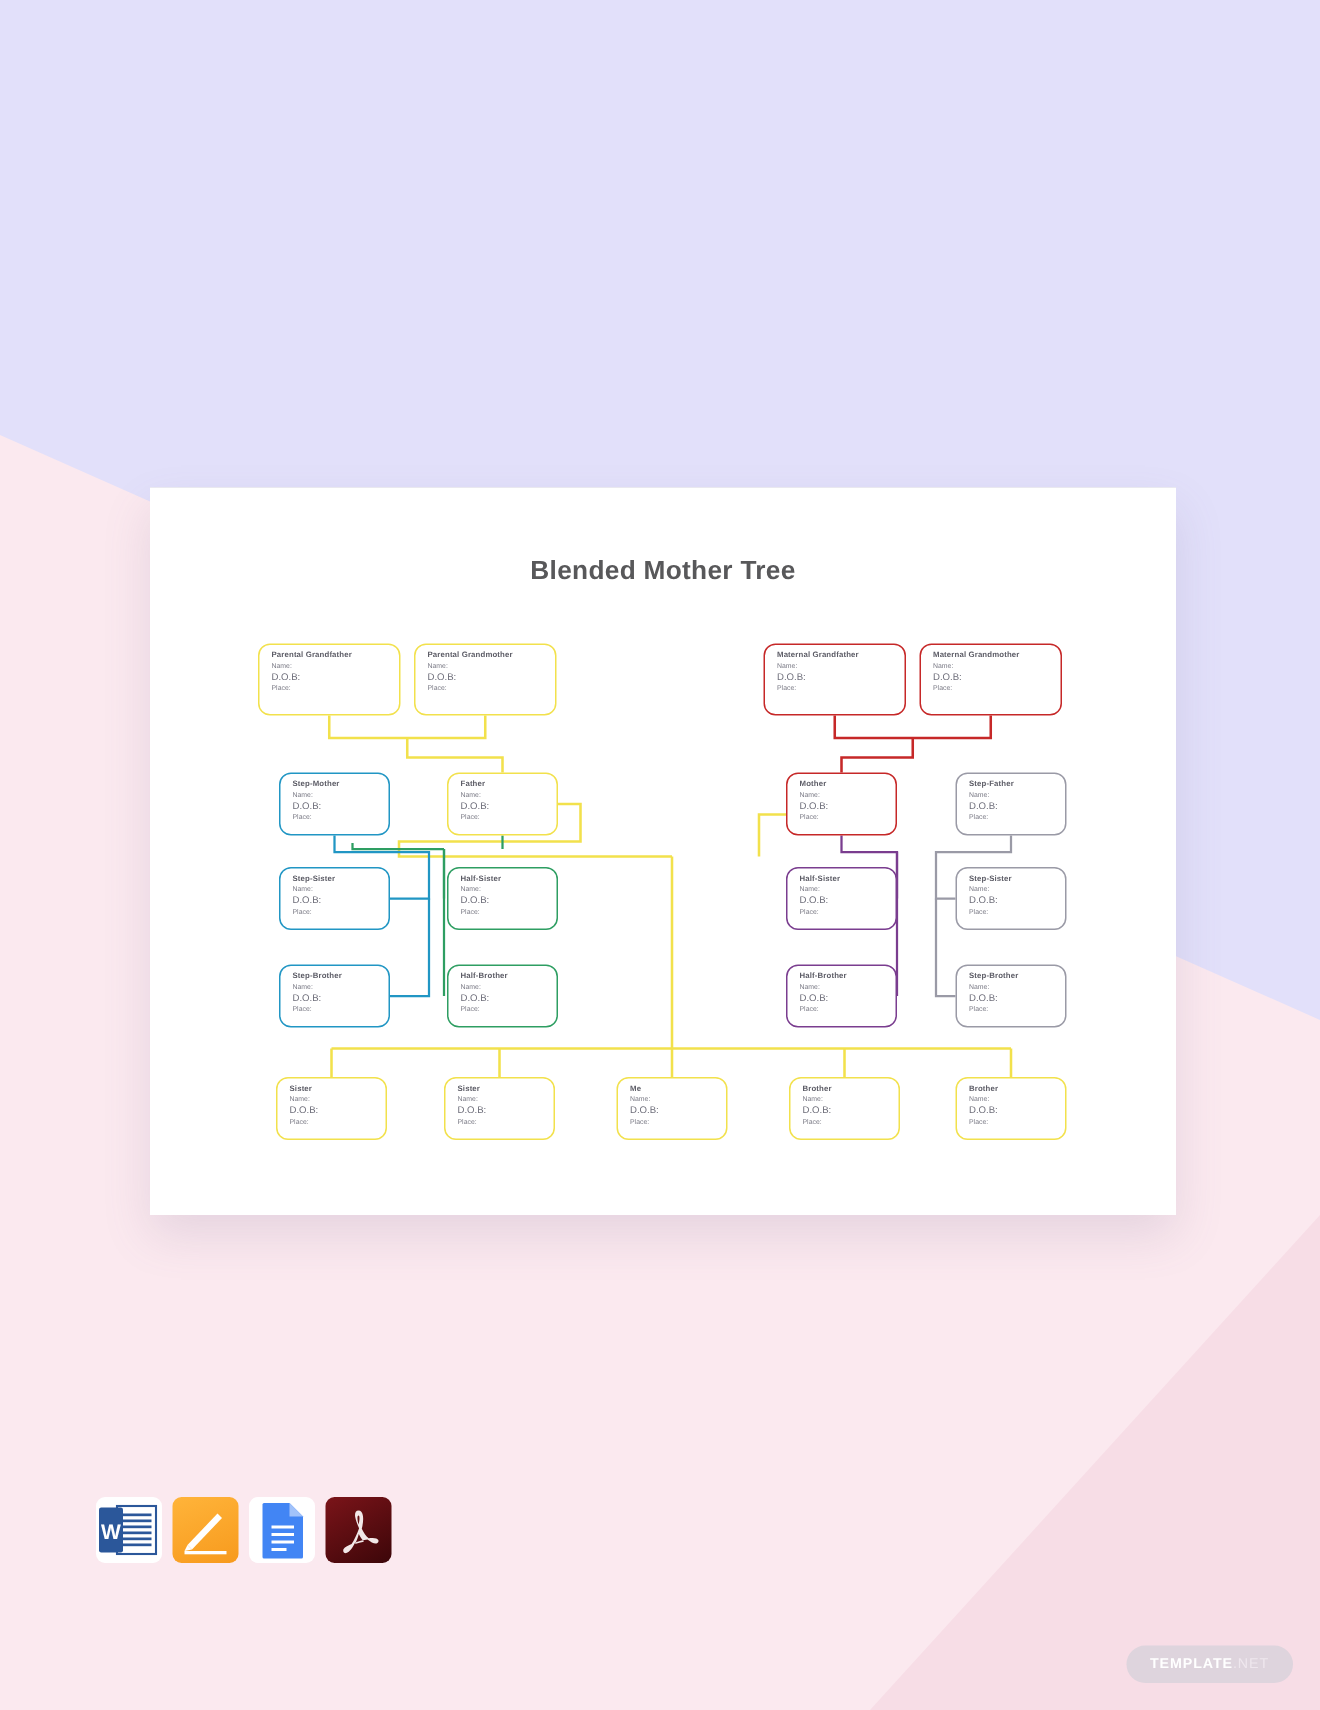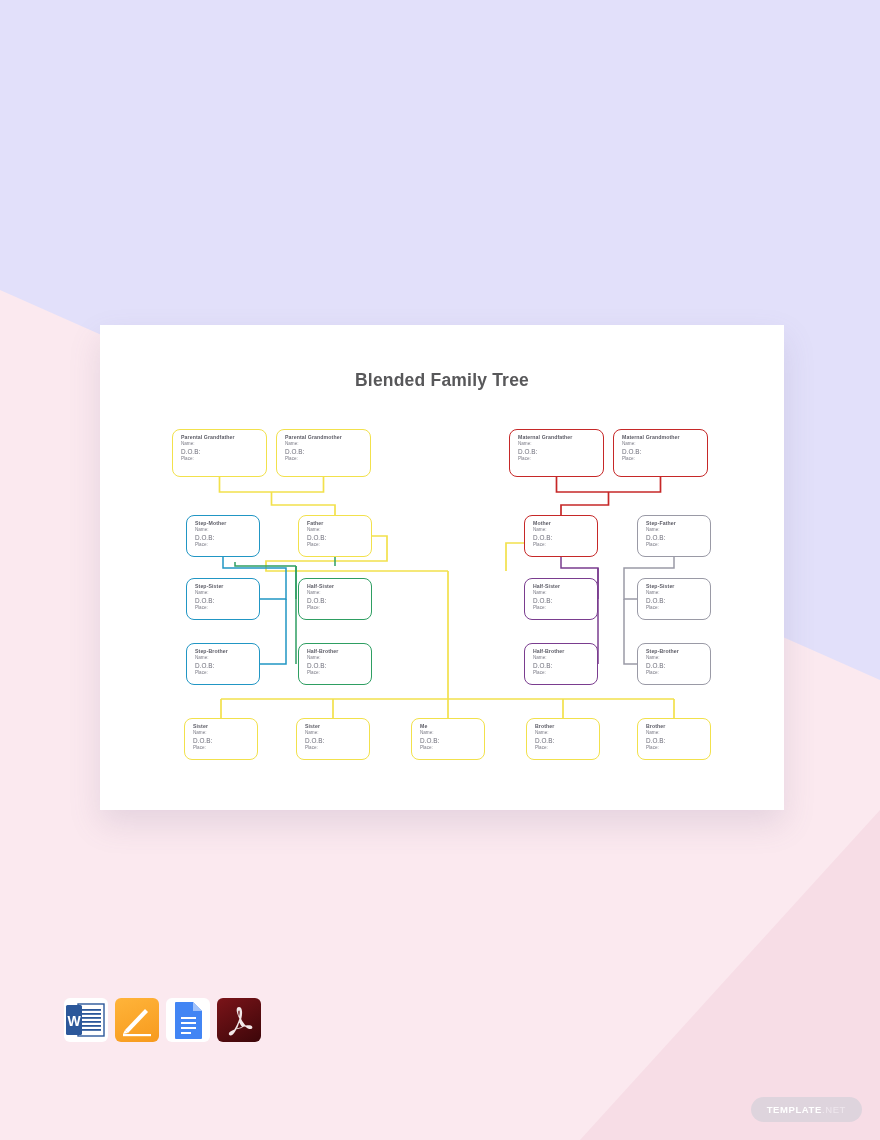--- a/index.html
+++ b/index.html
@@ -88,21 +88,21 @@
 
 <div id="bg-lavender"></div>
 <div id="bg-pink-bottom"></div>
 <div id="bg-pink-corner"></div>
 
 <div id="doc-topbar"></div>
 <div id="doc-botbar"></div>
 
 <div id="doc-card">
 
-  <div id="doc-title">Blended Family Tree</div>
+  <div id="doc-title">Blended Mother Tree</div>
 
   <div id="tree">
     <svg width="684" height="485">
 
       <g stroke="#f2e14c" stroke-width="1.7" fill="none">
         <path d="M119.5 152 L119.5 167 L223.5 167 L223.5 152"></path>
         <path d="M171.5 167 L171.5 180 L235 180 L235 190"></path>
       </g>
 
       <g stroke="#c62828" stroke-width="1.7" fill="none">

